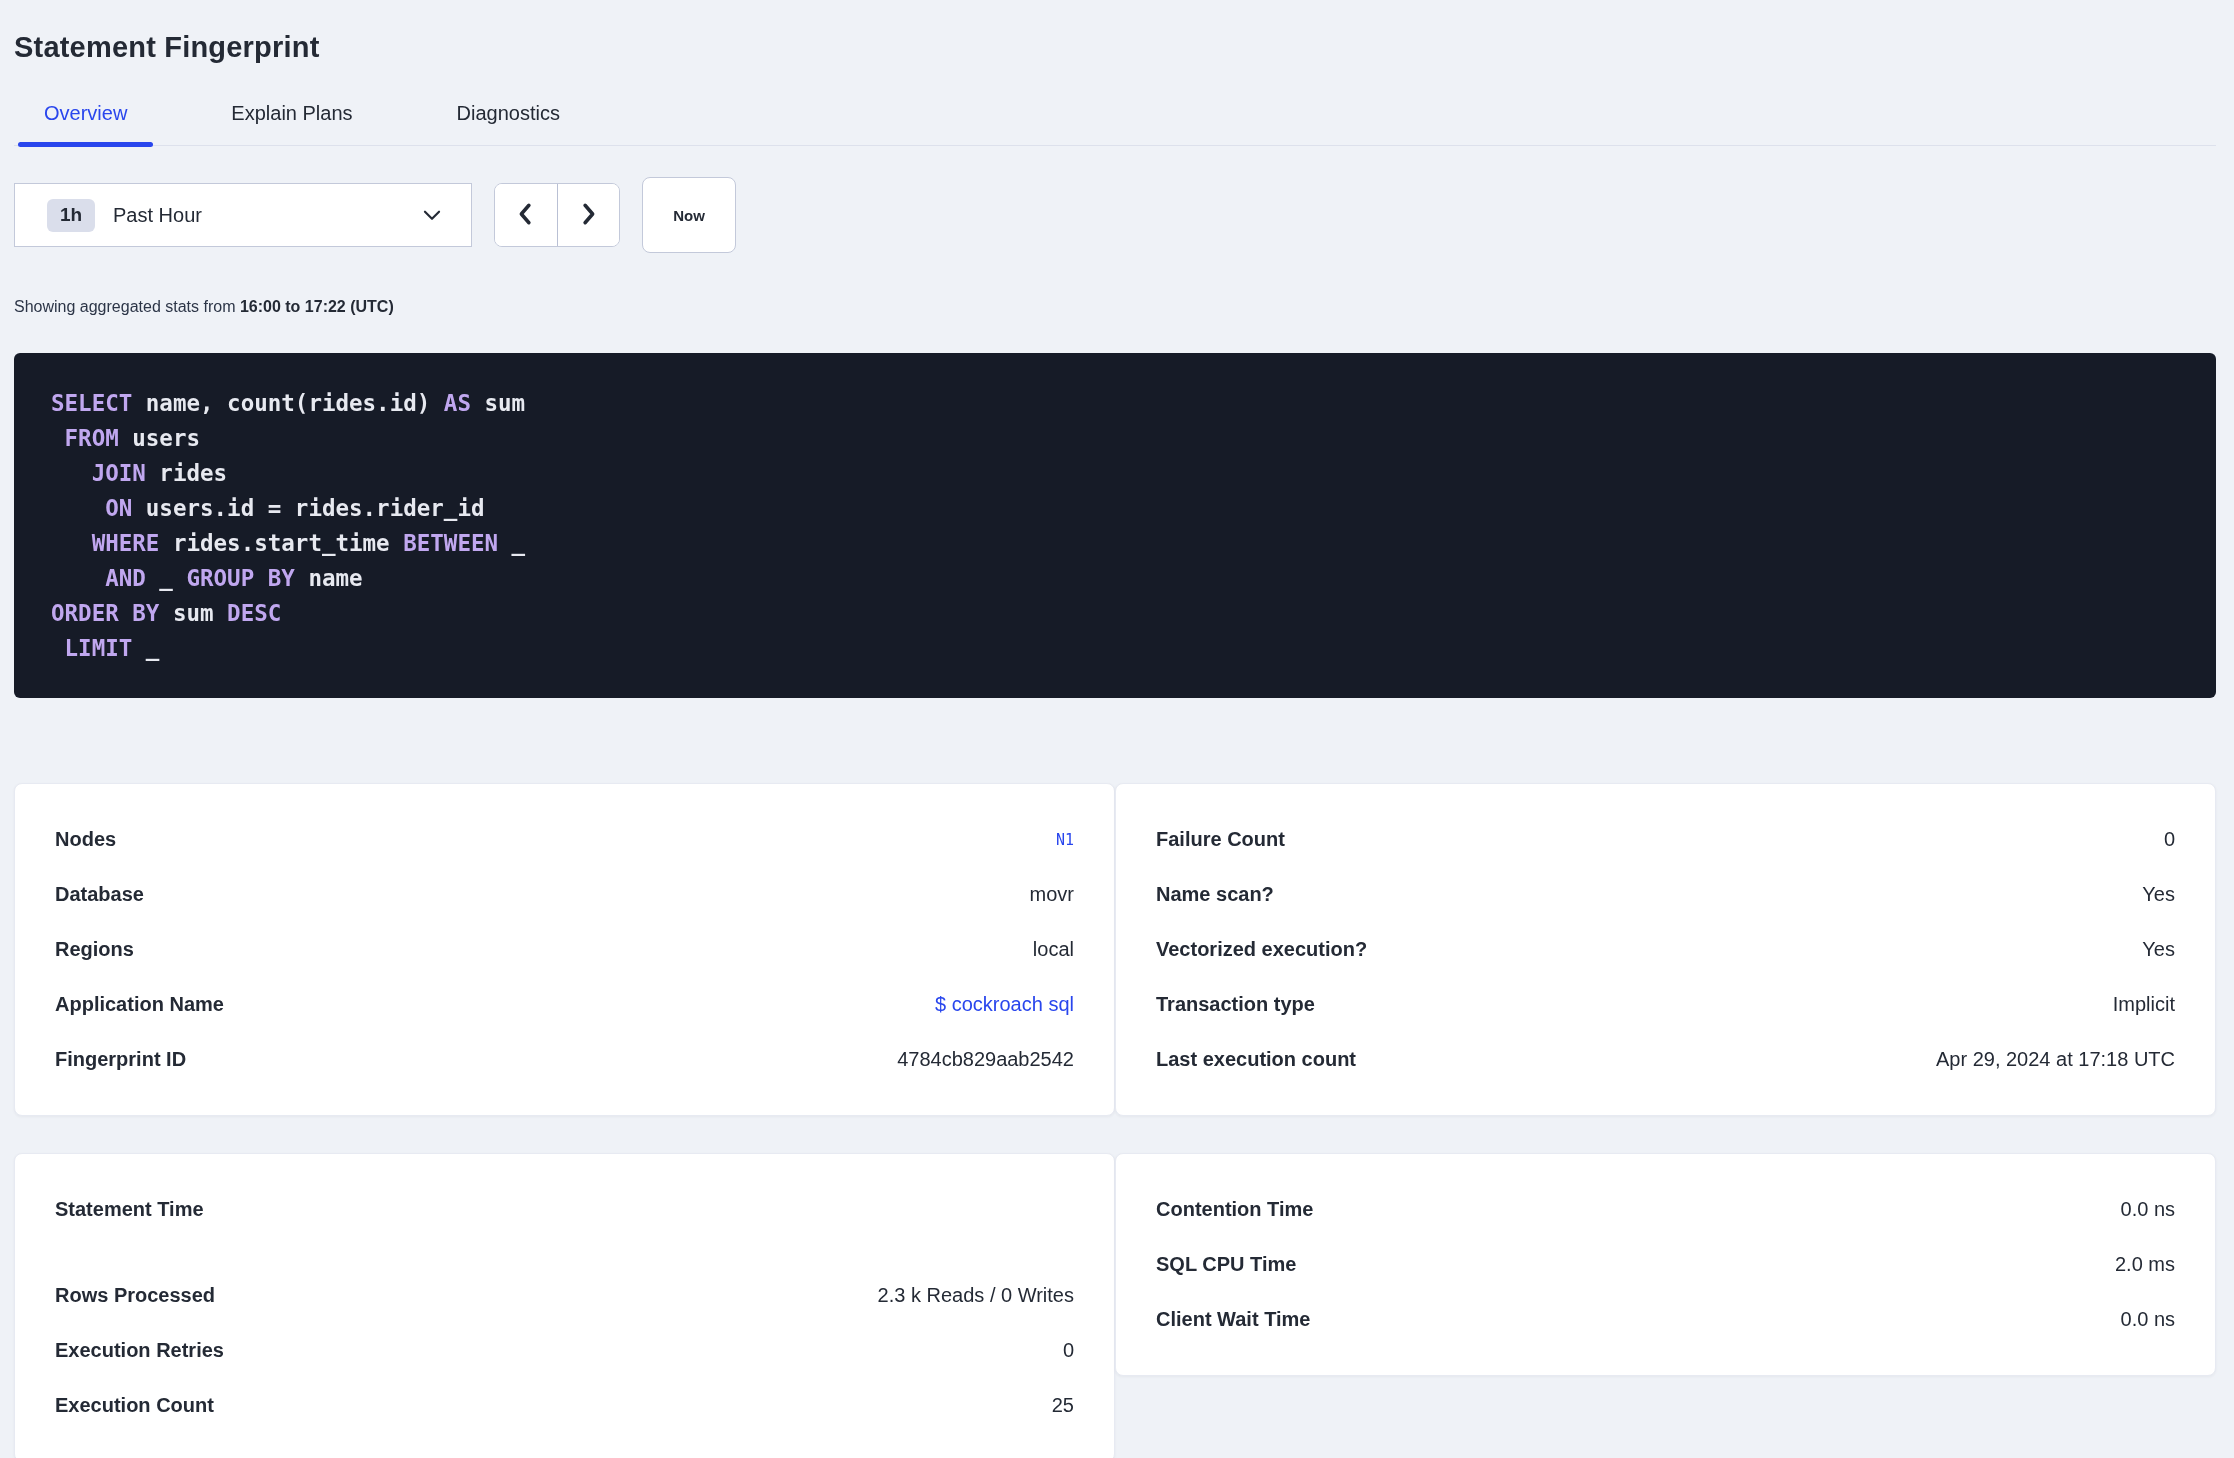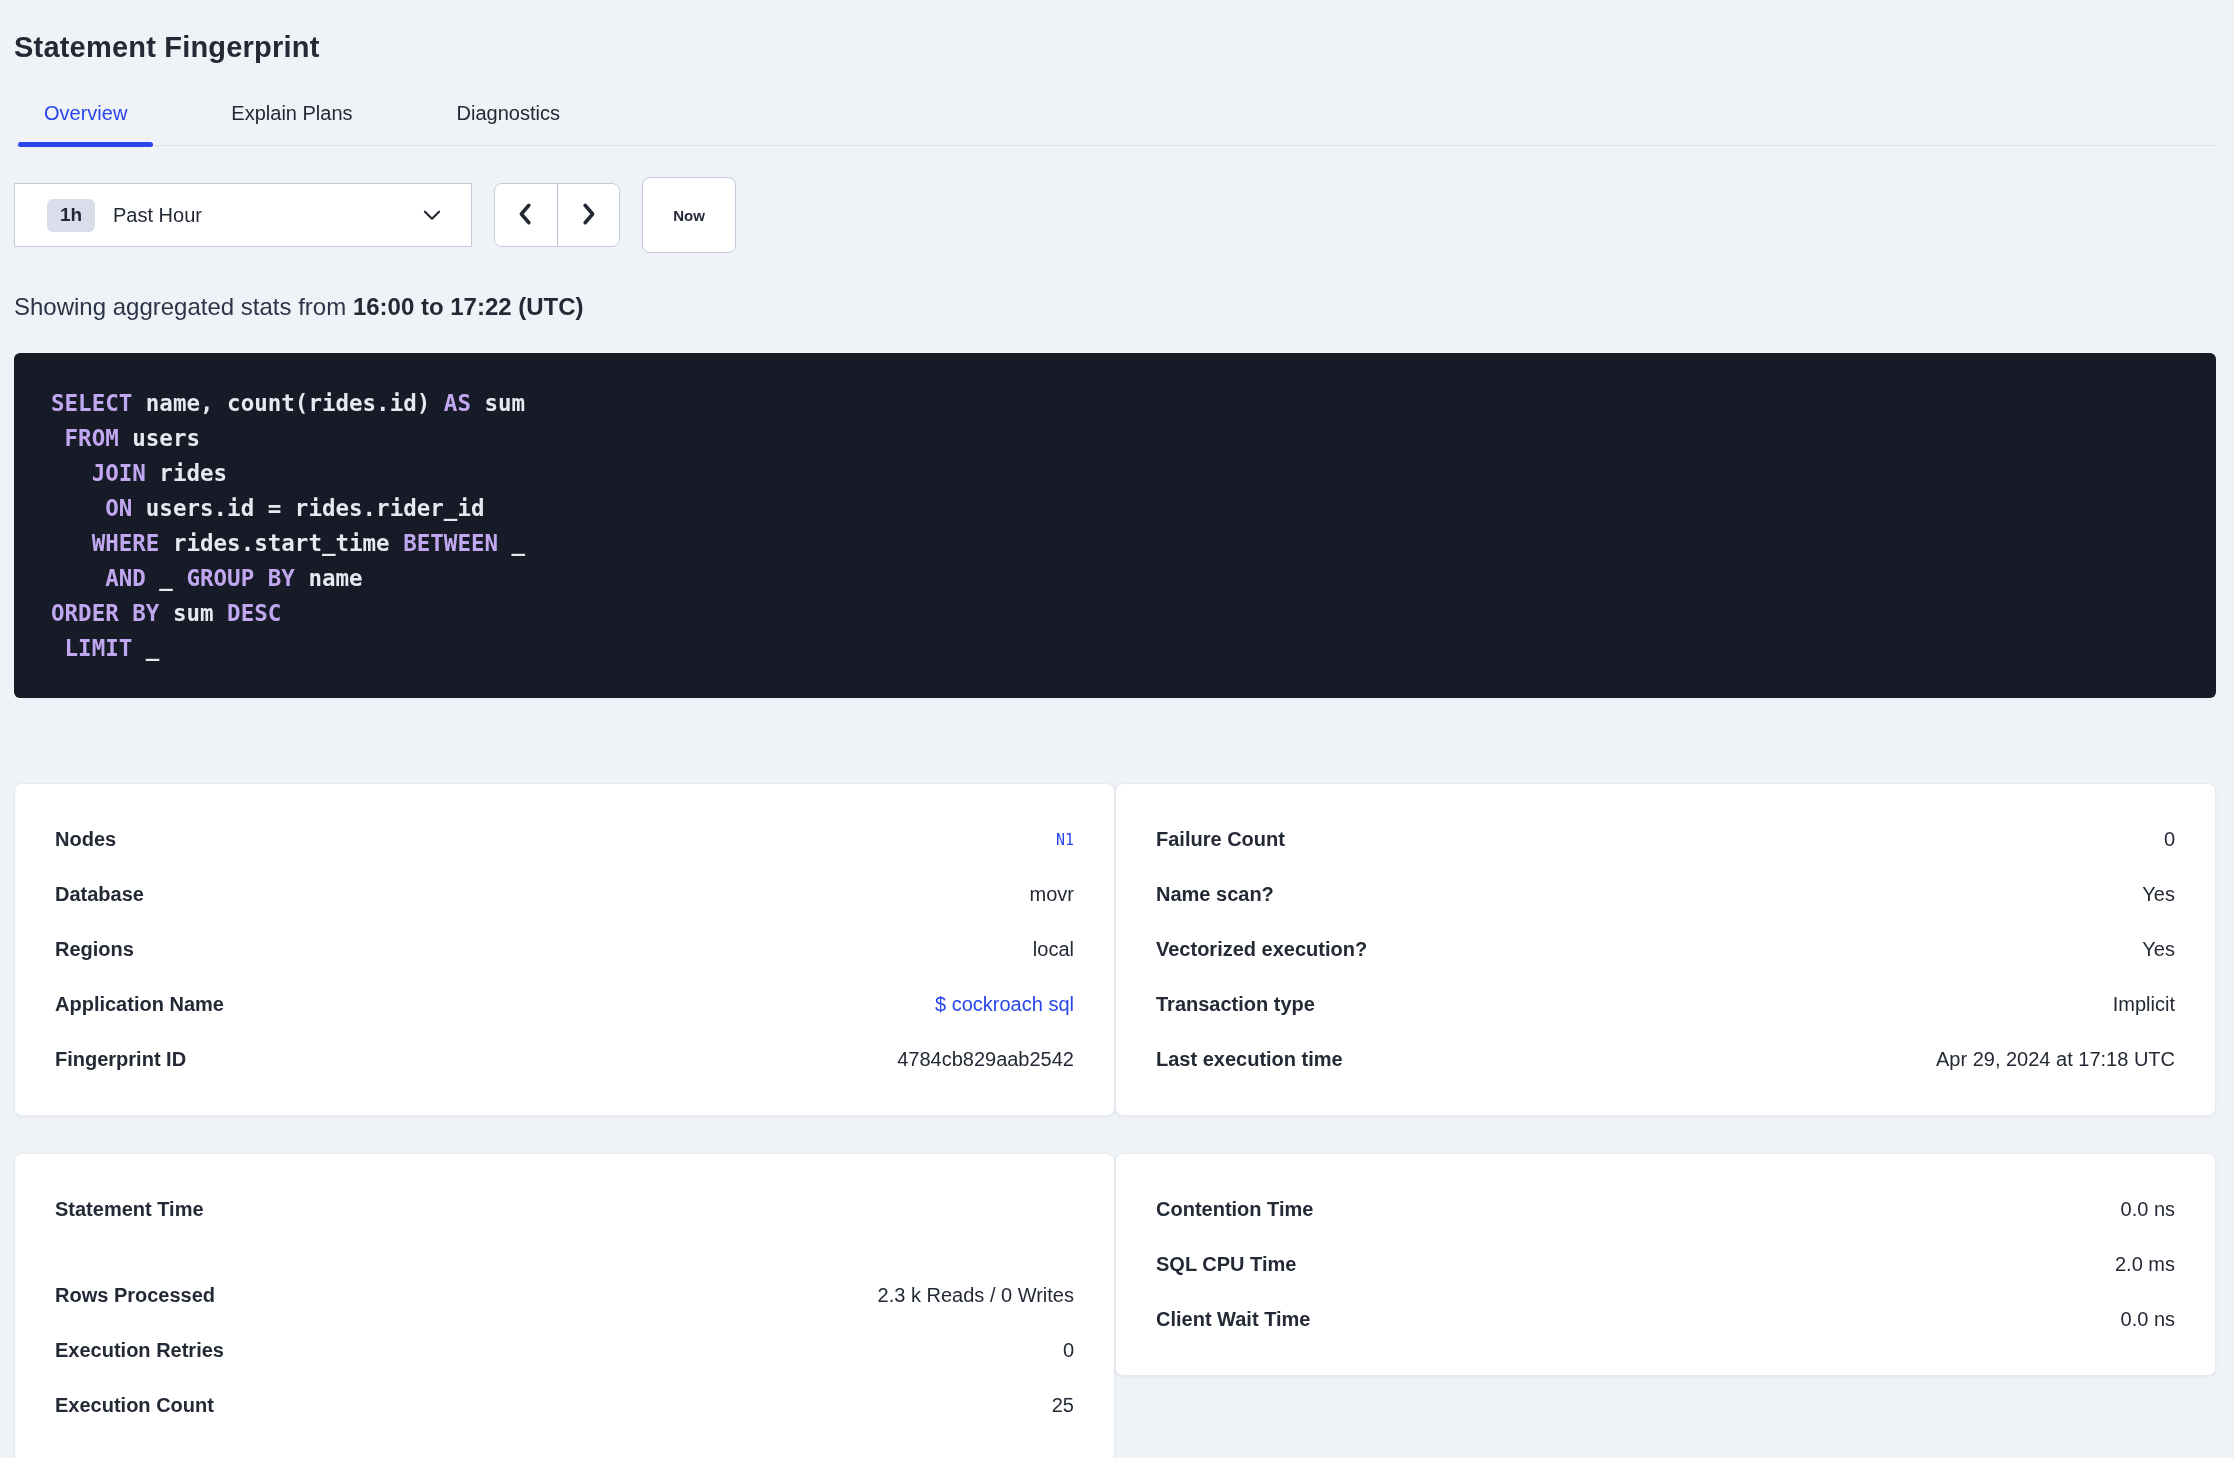--- a/index.html
+++ b/index.html
@@ -79,21 +79,21 @@
   }
   .arrow-btn + .arrow-btn { border-left: 1px solid #b9c0d4; }
 
   .now-btn {
     width: 94px; height: 76px;
     background: #fff; border: 1px solid var(--control-border); border-radius: 8px;
     font-family: inherit; font-size: 15px; font-weight: 700; color: var(--text-primary);
     cursor: pointer;
   }
 
-  .stats-line { margin: 42px 0 0; font-size: 24px; line-height: 24px; color: #2c3547; }
+  .stats-line { margin: 42px 0 0; font-size: 16px; line-height: 24px; color: #2c3547; }
   .stats-line strong { font-weight: 700; color: var(--text-primary); }
 
   .sql-box {
     margin-top: 34px; height: 345px;
     background: var(--code-background);
     border-radius: 6px;
     padding: 33px 30px 0 37px;
   }
   .code-line {
     white-space: pre;
@@ -210,21 +210,21 @@
       </div>
       <div class="srow">
         <span class="slabel">Vectorized execution?</span>
         <span class="svalue">Yes</span>
       </div>
       <div class="srow">
         <span class="slabel">Transaction type</span>
         <span class="svalue">Implicit</span>
       </div>
       <div class="srow">
-        <span class="slabel">Last execution time</span>
+        <span class="slabel">Last execution count</span>
         <span class="svalue">Apr 29, 2024 at 17:18 UTC</span>
       </div>
     </div>
 
   </div>
 
   <div class="cards-grid row2">
 
     <div class="card">
       <div class="srow tall">

